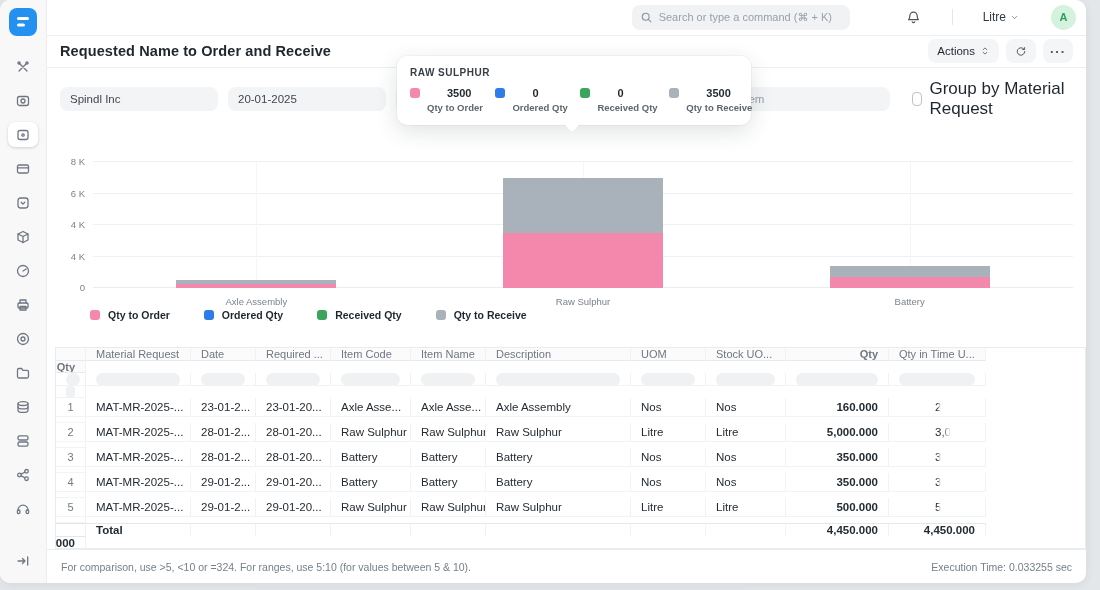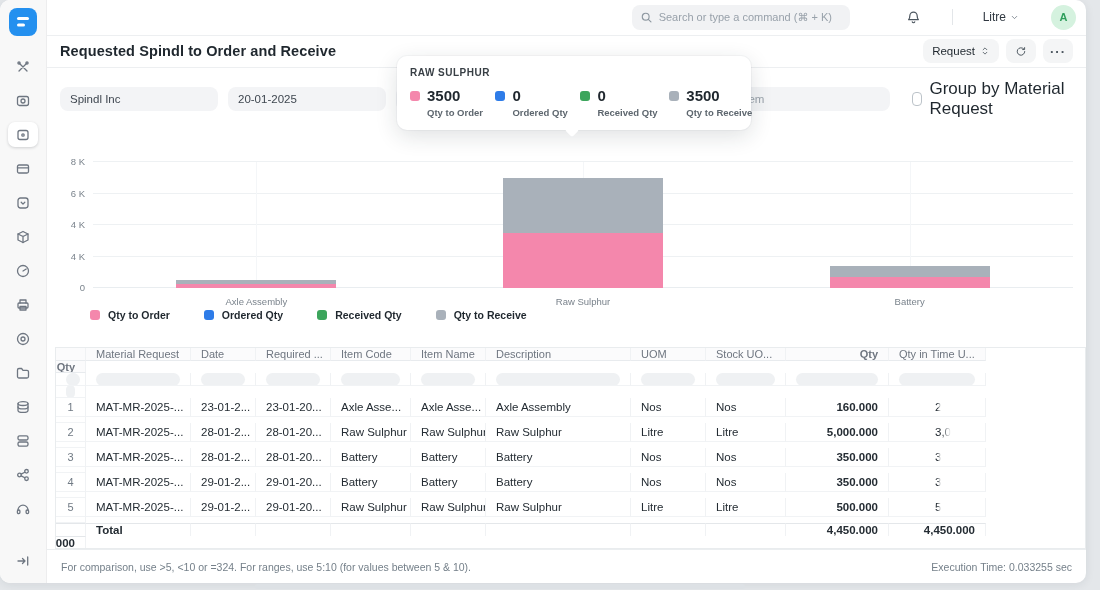--- a/index.html
+++ b/index.html
@@ -71,21 +71,21 @@
   .ttotal .tcell{font-weight:700;border-top:1px solid #e4e7ea;border-bottom:none;}
   
   .rptfooter{margin-top:auto;border-top:1px solid #ebeef0;display:flex;justify-content:space-between;align-items:center;padding:0 14px;height:34px;font-size:10.5px;color:#75808a;}
   
   .tooltip{position:absolute;left:350px;top:56px;width:354px;background:#fff;border-radius:10px;box-shadow:0 6px 22px rgba(25,39,52,.14),0 0 0 1px rgba(25,39,52,.03);padding:11px 13px 12px;z-index:40;}
   .tt-title{font-size:10px;font-weight:700;letter-spacing:.5px;color:#383f45;margin-bottom:9px;}
   .tt-entries{display:flex;gap:25px;}
   .tt-entry{min-width:60px;}
   .tt-top{display:flex;align-items:center;gap:7px;}
   .tt-sq{width:10px;height:10px;border-radius:3px;flex-shrink:0;}
-  .tt-val{font-size:15px;font-weight:700;color:#1f272e;}
+  .tt-val{font-size:11px;font-weight:700;color:#1f272e;margin-left:20px;}
   .tt-lbl{font-size:9.5px;font-weight:700;color:#5d666e;margin:3px 0 0 17px;white-space:nowrap;}
   .tt-arrow{position:absolute;bottom:-5px;left:170px;width:10px;height:10px;background:#fff;transform:rotate(45deg);border-radius:2px;}
   
   .hscroll{position:absolute;left:255px;top:584px;width:490px;height:5px;border-radius:3px;background:#dde1e5;cursor:pointer;}
 </style>
 </head>
 <body>
 
 <div class="window">
 
@@ -216,24 +216,24 @@
       <div class="help">
         <span>Litre</span>
         <svg width="9" height="9" viewBox="0 0 16 16">
             <path d="M4 6l4 4 4-4"></path>
           </svg>
       </div>
       <div class="avatar">A</div>
     </div>
 
     <div class="titlerow">
-      <div class="page-title">Requested Spindl to Order and Receive</div>
+      <div class="page-title">Requested Name to Order and Receive</div>
       <div class="title-actions">
         <button class="btn">
-          <span>Request</span>
+          <span>Actions</span>
           <svg width="10" height="10" viewBox="0 0 16 16">
               <path d="M5 6 8 3l3 3M5 10l3 3 3-3"></path>
             </svg>
         </button>
         <button class="btn" style="width:30px;justify-content:center">
           <svg width="13" height="13" viewBox="0 0 16 16">
               <path d="M13 8a5 5 0 1 1-1.4-3.5M12.8 2.8v2.6h-2.6"></path>
             </svg>
         </button>
         <button class="btn dotsbtn" style="width:30px;justify-content:center"></button>

